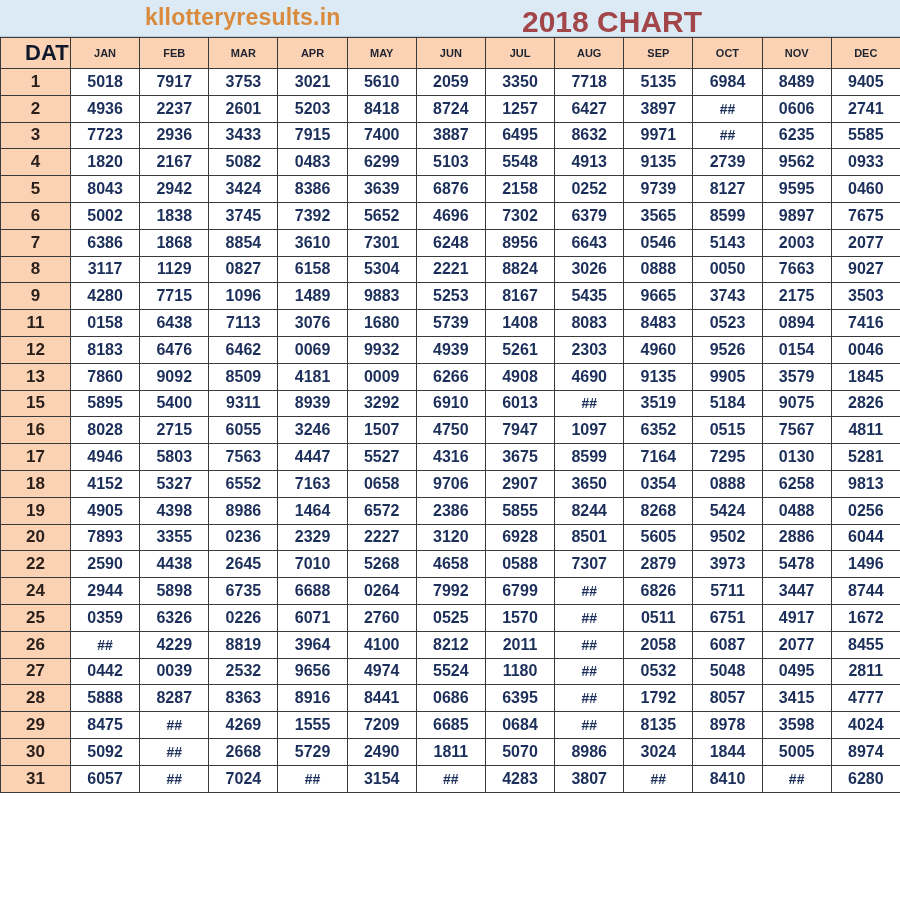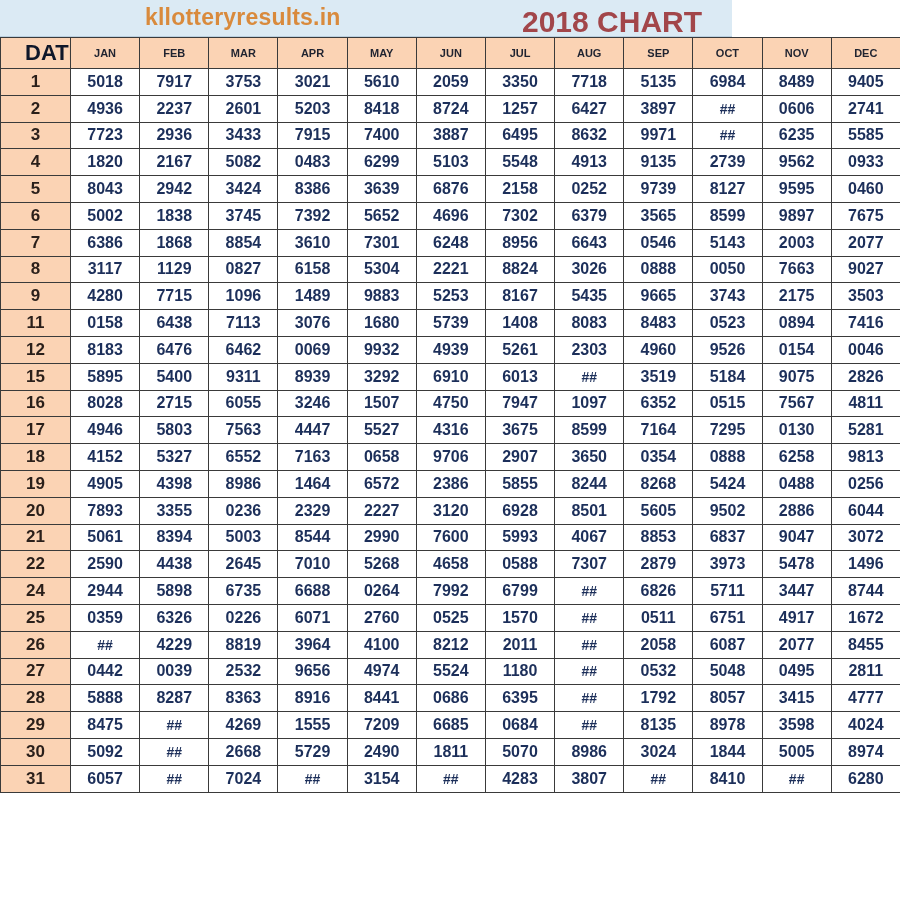--- a/index.html
+++ b/index.html
@@ -1,18 +1,18 @@
 <!DOCTYPE html>
 <html><head>
 <meta charset="utf-8">
 <style>
   html, body { margin: 0; padding: 0; background: #ffffff; }
   body { width: 900px; height: 900px; overflow: hidden; font-family: "Liberation Sans", "DejaVu Sans", sans-serif; }
   .title-bar {
-    position: relative; height: 37px; width: 732px; background: #dbeaf4;
+    position: relative; height: 37px; width: 900px; background: #dbeaf4;
     border-bottom: 1px solid #b9cfdf; box-sizing: border-box;
   }
   .site-name {
     position: absolute; left: 145px; top: 4px; font-size: 23px; font-weight: bold;
     color: #d98a3c; letter-spacing: 0.2px;
   }
   .chart-title {
     position: absolute; left: 522px; top: 5px; font-size: 30px; font-weight: bold;
     color: #a2464a;
   }
@@ -240,20 +240,35 @@
         <td class="">9932</td>
         <td class="">4939</td>
         <td class="">5261</td>
         <td class="">2303</td>
         <td class="">4960</td>
         <td class="">9526</td>
         <td class="">0154</td>
         <td class="">0046</td>
       </tr>
       <tr>
+        <td class="date-cell">13</td>
+        <td class="">7860</td>
+        <td class="">9092</td>
+        <td class="">8509</td>
+        <td class="">4181</td>
+        <td class="">0009</td>
+        <td class="">6266</td>
+        <td class="">4908</td>
+        <td class="">4690</td>
+        <td class="">9135</td>
+        <td class="">9905</td>
+        <td class="">3579</td>
+        <td class="">1845</td>
+      </tr>
+      <tr>
         <td class="date-cell">15</td>
         <td class="">5895</td>
         <td class="">5400</td>
         <td class="">9311</td>
         <td class="">8939</td>
         <td class="">3292</td>
         <td class="">6910</td>
         <td class="">6013</td>
         <td class="missing">##</td>
         <td class="">3519</td>
@@ -330,35 +345,20 @@
         <td class="">2227</td>
         <td class="">3120</td>
         <td class="">6928</td>
         <td class="">8501</td>
         <td class="">5605</td>
         <td class="">9502</td>
         <td class="">2886</td>
         <td class="">6044</td>
       </tr>
       <tr>
-        <td class="date-cell">21</td>
-        <td class="">5061</td>
-        <td class="">8394</td>
-        <td class="">5003</td>
-        <td class="">8544</td>
-        <td class="">2990</td>
-        <td class="">7600</td>
-        <td class="">5993</td>
-        <td class="">4067</td>
-        <td class="">8853</td>
-        <td class="">6837</td>
-        <td class="">9047</td>
-        <td class="">3072</td>
-      </tr>
-      <tr>
         <td class="date-cell">22</td>
         <td class="">2590</td>
         <td class="">4438</td>
         <td class="">2645</td>
         <td class="">7010</td>
         <td class="">5268</td>
         <td class="">4658</td>
         <td class="">0588</td>
         <td class="">7307</td>
         <td class="">2879</td>

